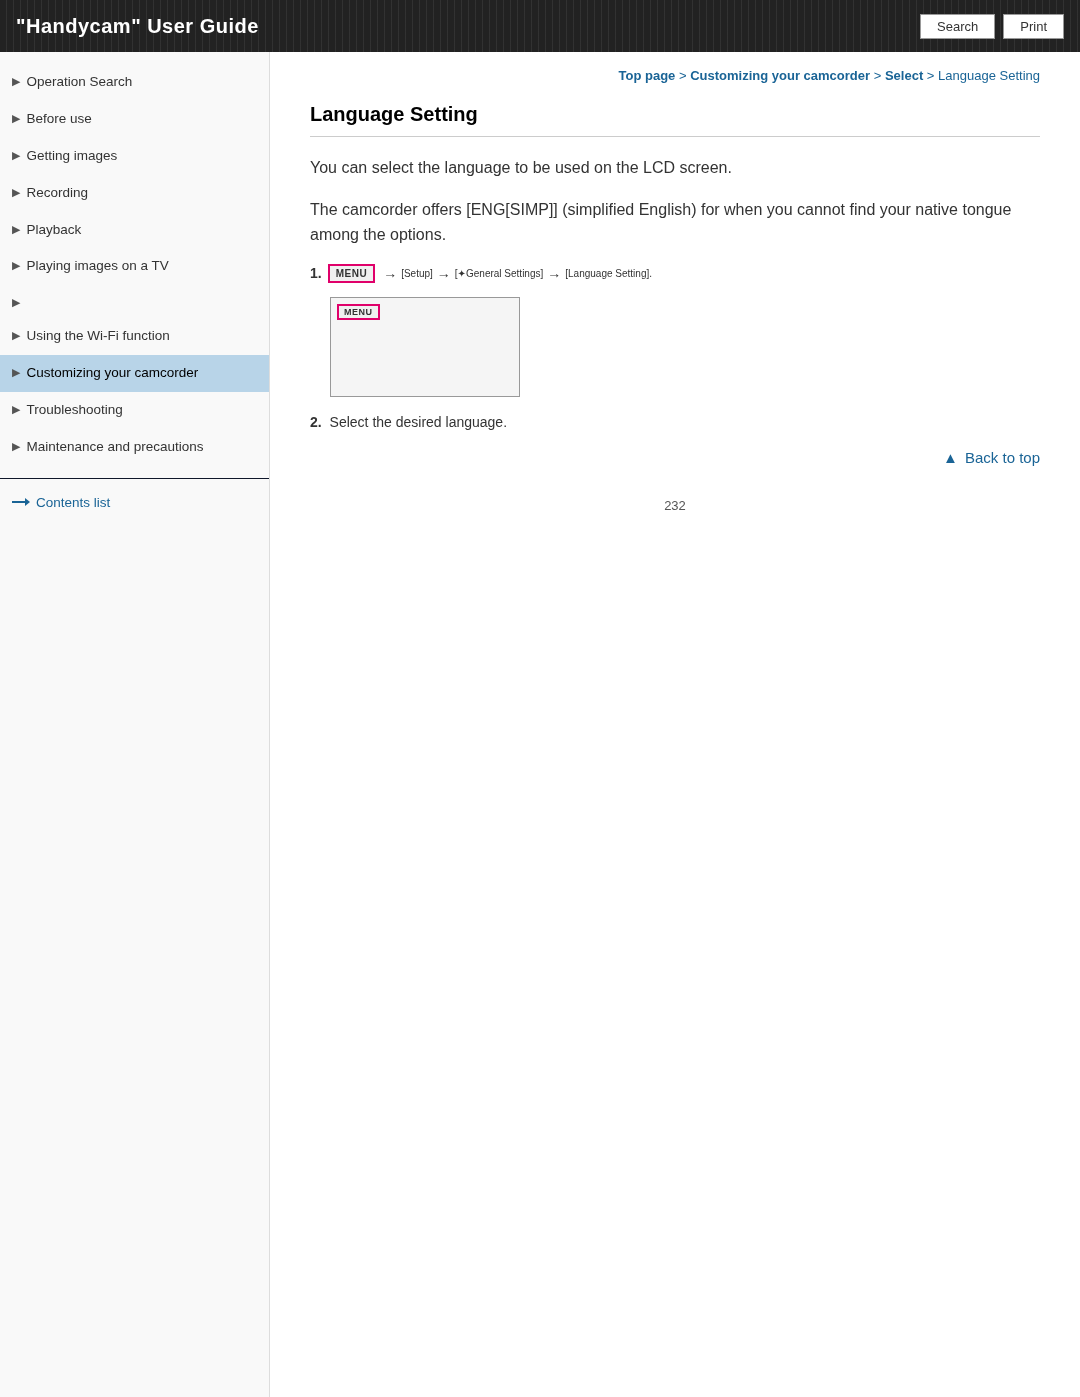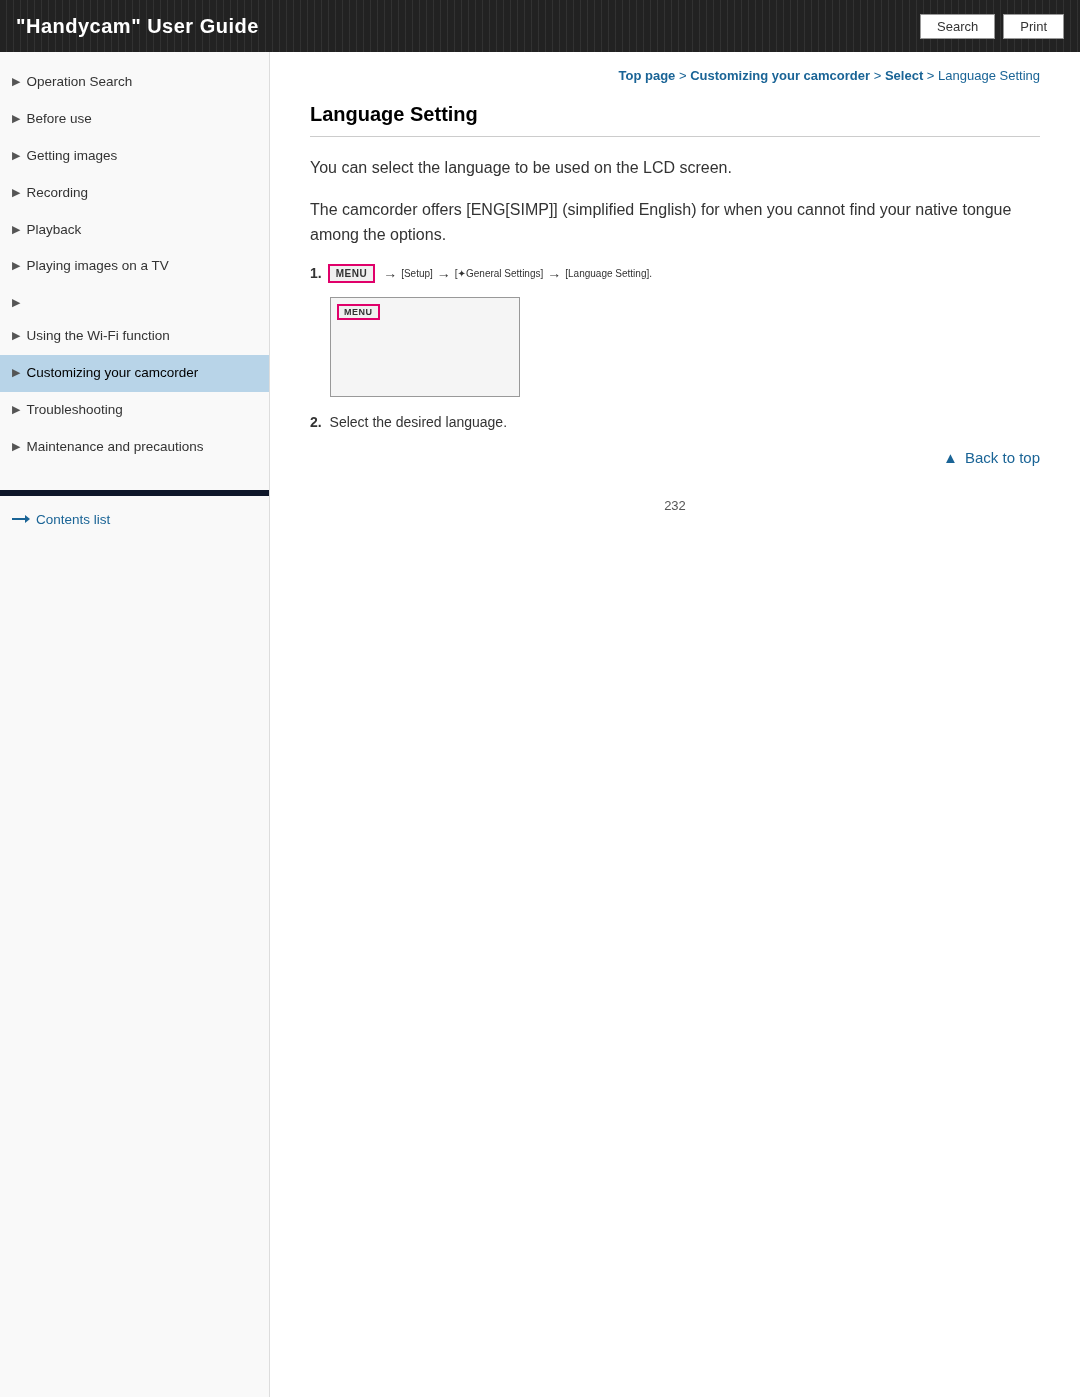--- a/index.html
+++ b/index.html
@@ -71,22 +71,22 @@
       color: #555;
       margin-right: 6px;
       font-size: 11px;
       margin-top: 2px;
       flex-shrink: 0;
     }
     .sidebar-label { line-height: 1.4; text-align: center; }
 
     .sidebar-footer {
       padding: 16px 12px;
-      border-top: 6px solid #0f172a;
-      margin-top: 24px;
+      border-top: 1px solid #0f172a;
+      margin-top: 12px;
     }
     .contents-link {
       color: #1a6496;
       text-decoration: none;
       font-size: 13.5px;
       display: flex;
       align-items: center;
       gap: 6px;
     }
     .arrow-right {

